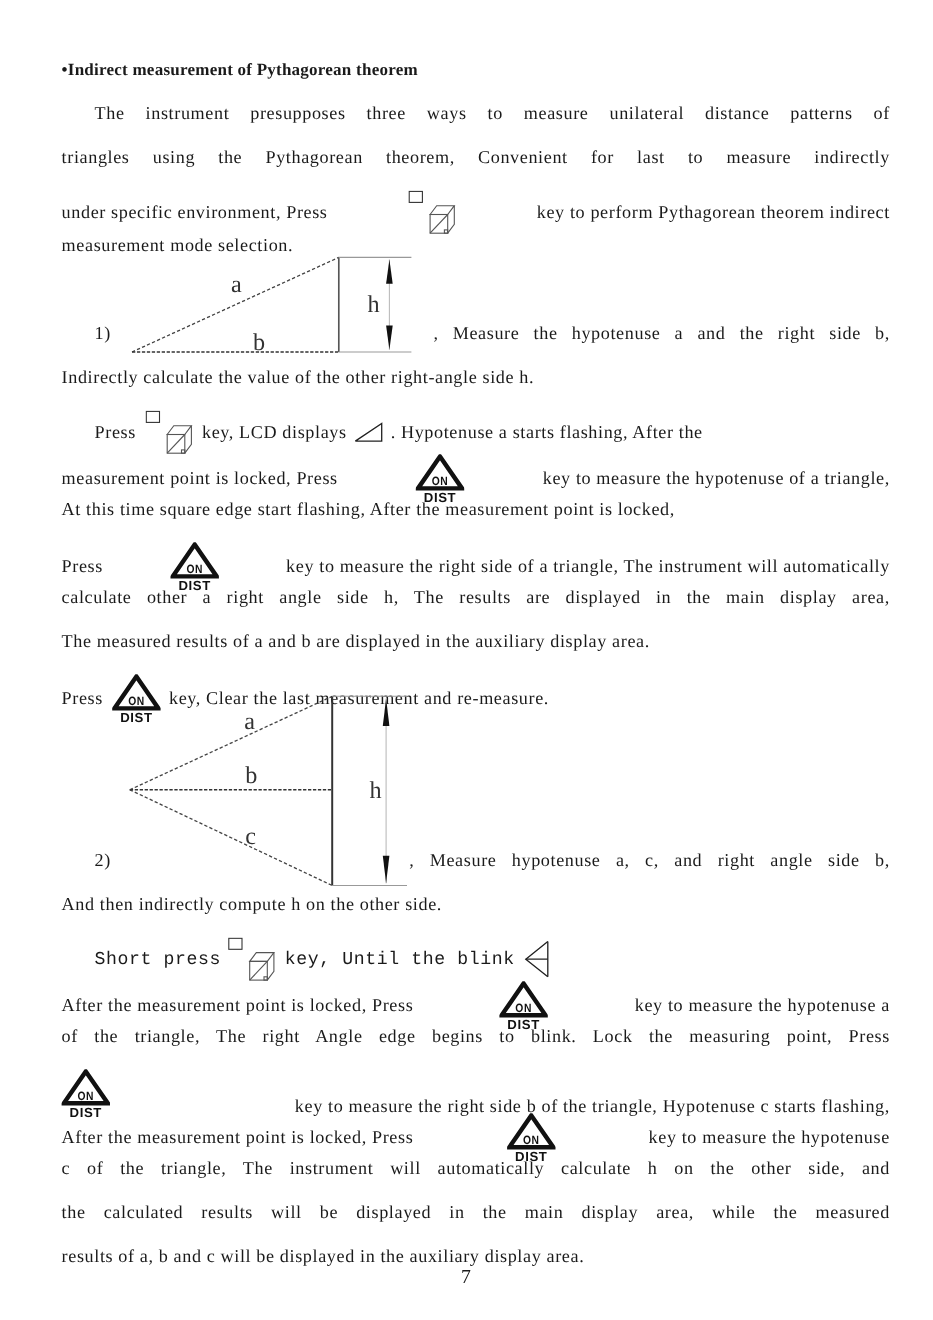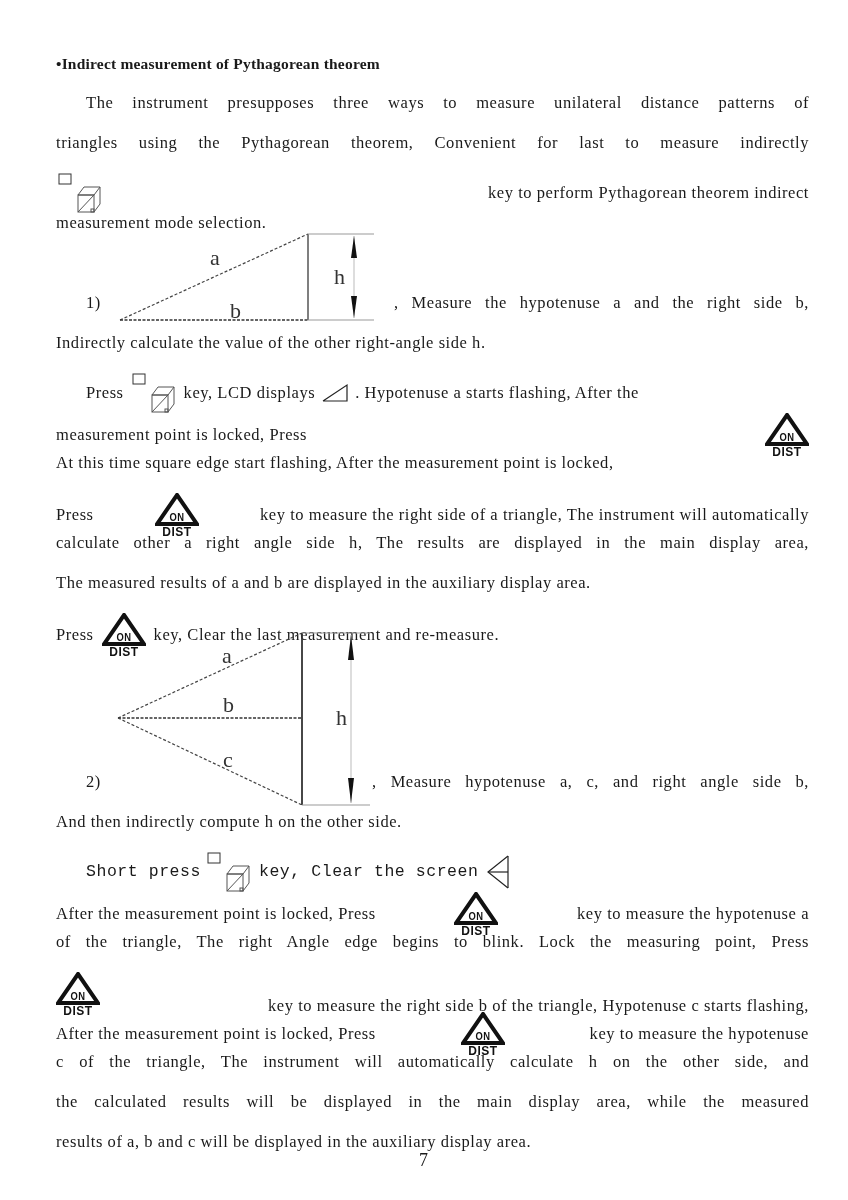--- a/index.html
+++ b/index.html
@@ -45,20 +45,21 @@
       <line x1="4" y1="18" x2="24" y2="18" stroke="#222" stroke-width="1.2"></line>
     </symbol>
   </defs>
 </svg>
 
 <div class="line heading" style="top:54px;">•Indirect measurement of Pythagorean theorem</div>
 
 <div class="line justify" style="top:93px; width:723px; left:86px;">The instrument presupposes three ways to measure unilateral distance patterns of</div>
 <div class="line justify" style="top:133px;">triangles using the Pythagorean theorem, Convenient for last to measure indirectly</div>
 <div class="line" style="top:173px; width:753px; display:flex; justify-content:space-between; align-items:center;">
+  <span>under specific environment,  Press</span>
   <span class="icon mode-key">
       <svg width="44" height="40">
         <use href="#sym-mode"></use>
       </svg>
     </span>
   <span>key to perform Pythagorean theorem indirect</span>
 </div>
 <div class="line" style="top:213px;">measurement mode selection.</div>
 
 <div class="line" style="top:293px; left:86px;">1)</div>
@@ -94,20 +95,21 @@
     </span>
   <span style="margin-left:4px;">. Hypotenuse a starts flashing, After the</span>
 </div>
 <div class="line" style="top:413px; width:753px; display:flex; align-items:center; justify-content:space-between;">
   <span>measurement point is locked,  Press</span>
   <span class="icon dist-key">
       <svg width="44" height="44">
         <use href="#sym-dist"></use>
       </svg>
     </span>
+  <span>key to measure the hypotenuse of a triangle,</span>
 </div>
 <div class="line" style="top:453px;">At this time square edge start flashing,  After the measurement point is locked,</div>
 <div class="line" style="top:493px; width:753px; display:flex; align-items:center; justify-content:space-between;">
   <span>Press</span>
   <span class="icon dist-key">
       <svg width="44" height="44">
         <use href="#sym-dist"></use>
       </svg>
     </span>
   <span>key to measure the right side of a triangle,  The instrument will automatically</span>
@@ -144,21 +146,21 @@
 <div class="line" style="top:772px; left:372px; width:437px; text-align:justify; text-align-last:justify;">,  Measure hypotenuse a, c, and right angle side b,</div>
 <div class="line" style="top:812px;">And then indirectly compute h on the other side.</div>
 
 <div class="line" style="top:852px; left:86px; display:flex; align-items:center;font-family:Liberation Mono, monospace;">
   <span>Short press</span>
   <span class="icon mode-key" style="margin-left:6px;">
       <svg width="44" height="40">
         <use href="#sym-mode"></use>
       </svg>
     </span>
-  <span style="margin-left:6px;">key,  Clear the screen</span>
+  <span style="margin-left:6px;">key,  Until the blink</span>
   <span class="icon lcd-fork" style="margin-left:6px;">
       <svg width="32" height="36">
         <use href="#sym-lcd-fork"></use>
       </svg>
     </span>
 </div>
 <div class="line" style="top:892px; width:753px; display:flex; align-items:center; justify-content:space-between;">
   <span>After the measurement point is locked,  Press</span>
   <span class="icon dist-key">
       <svg width="44" height="44">

